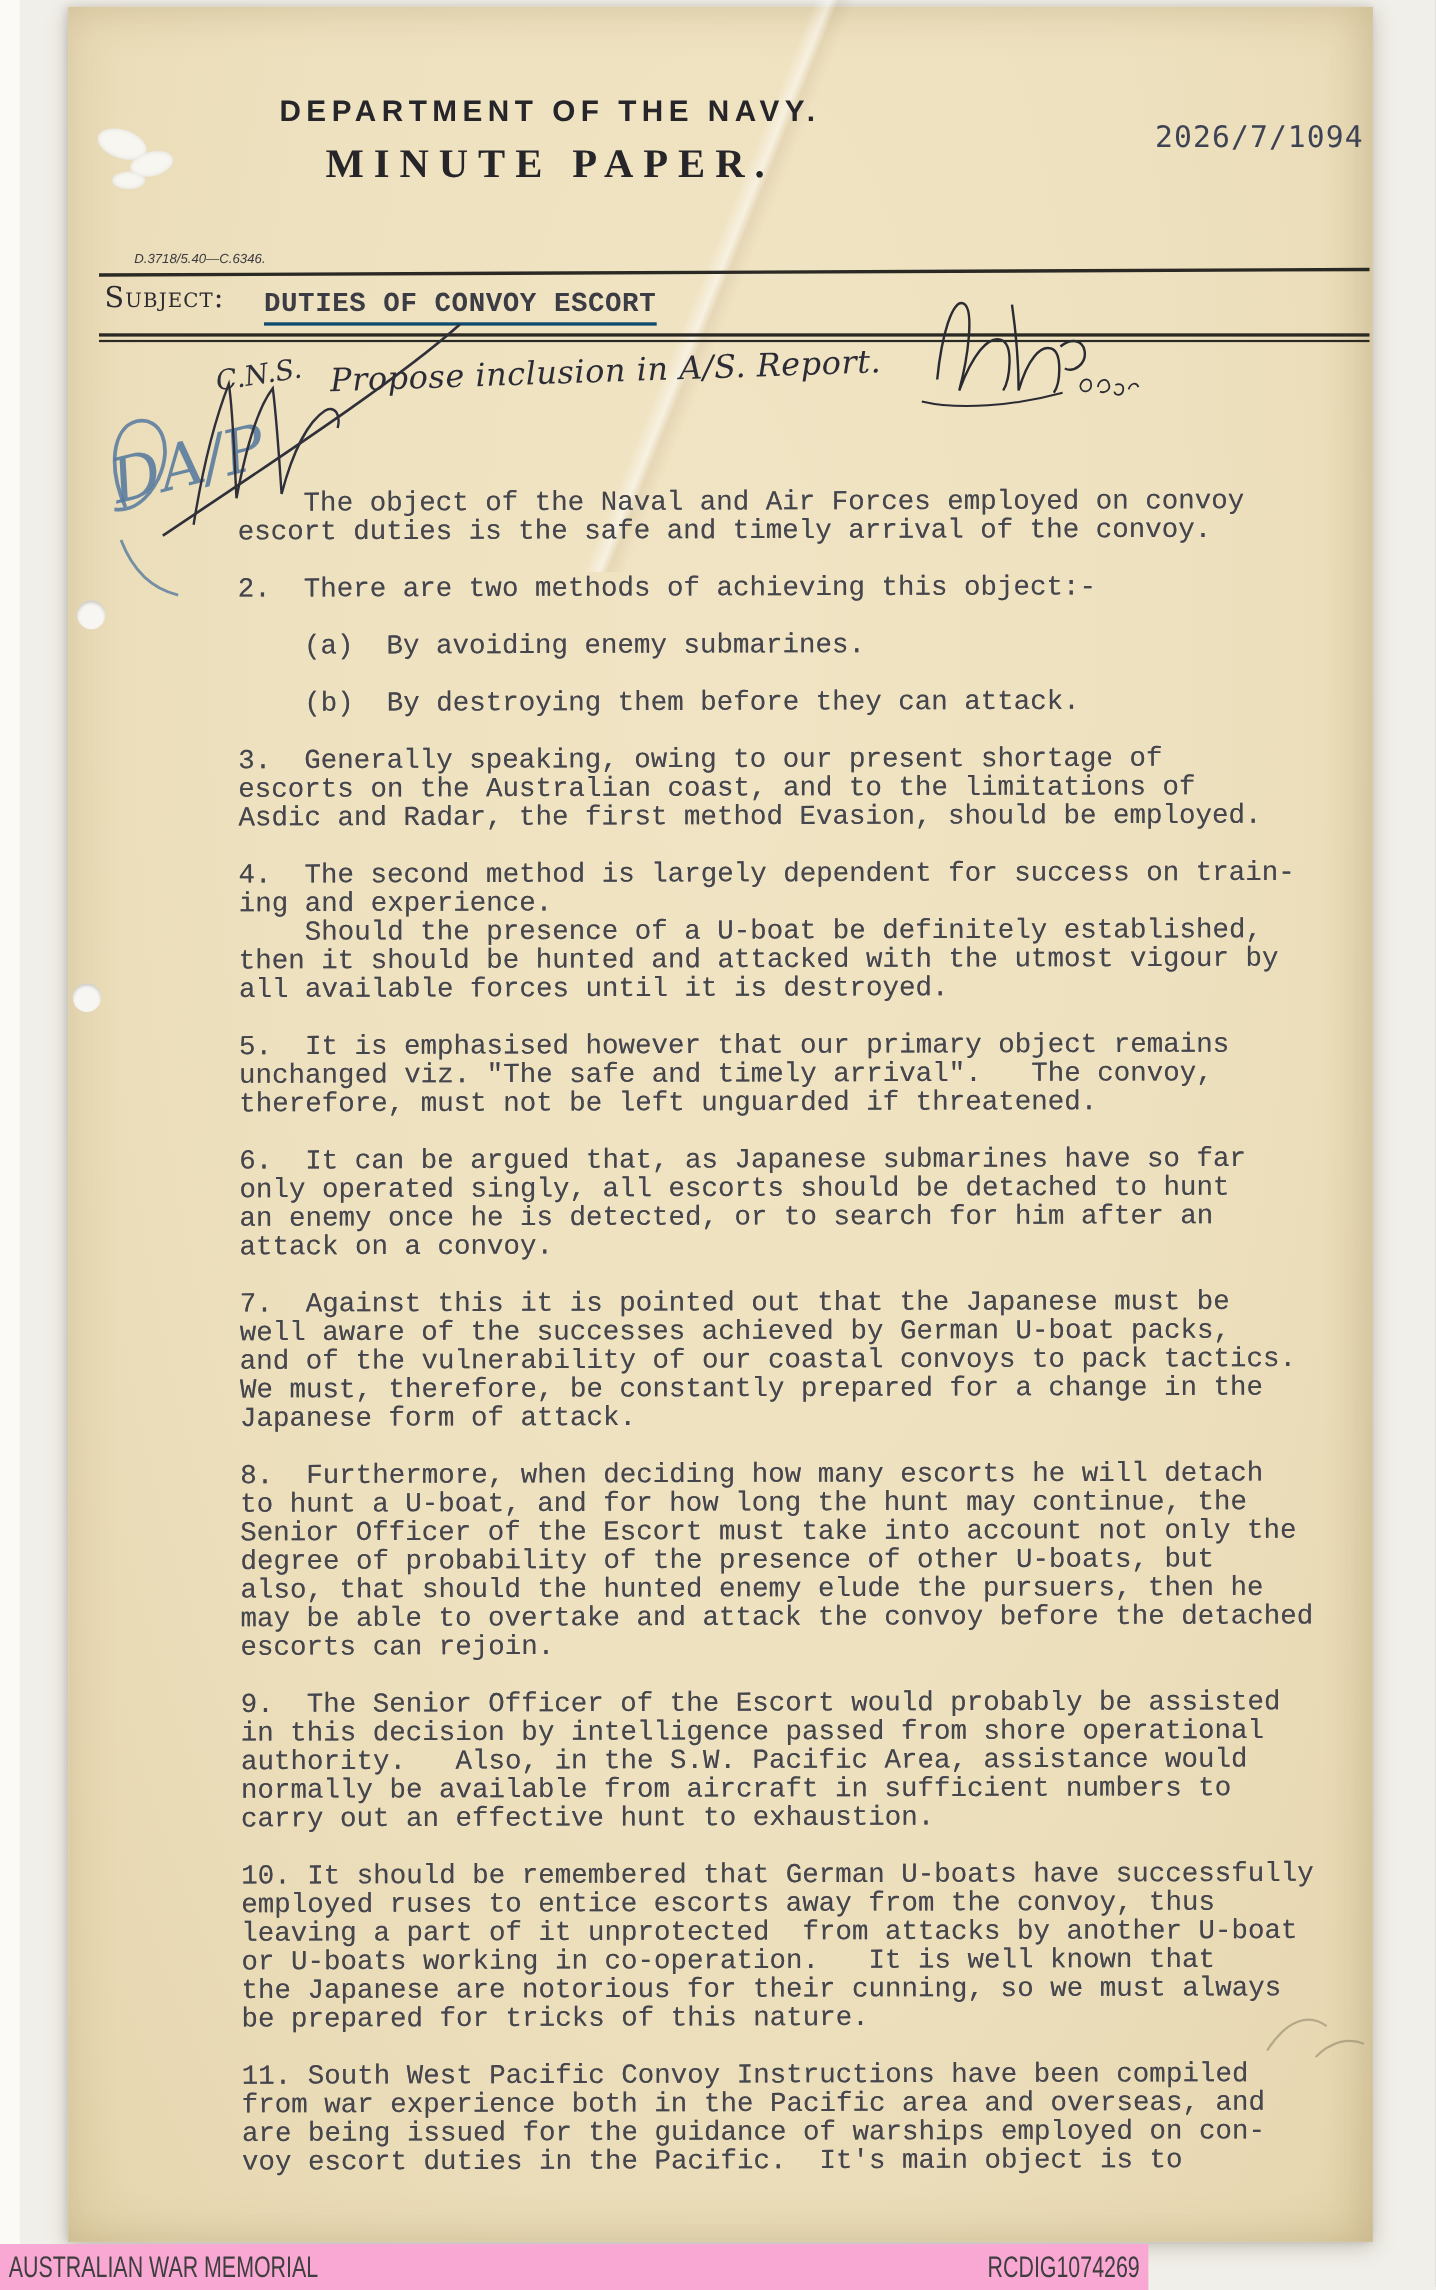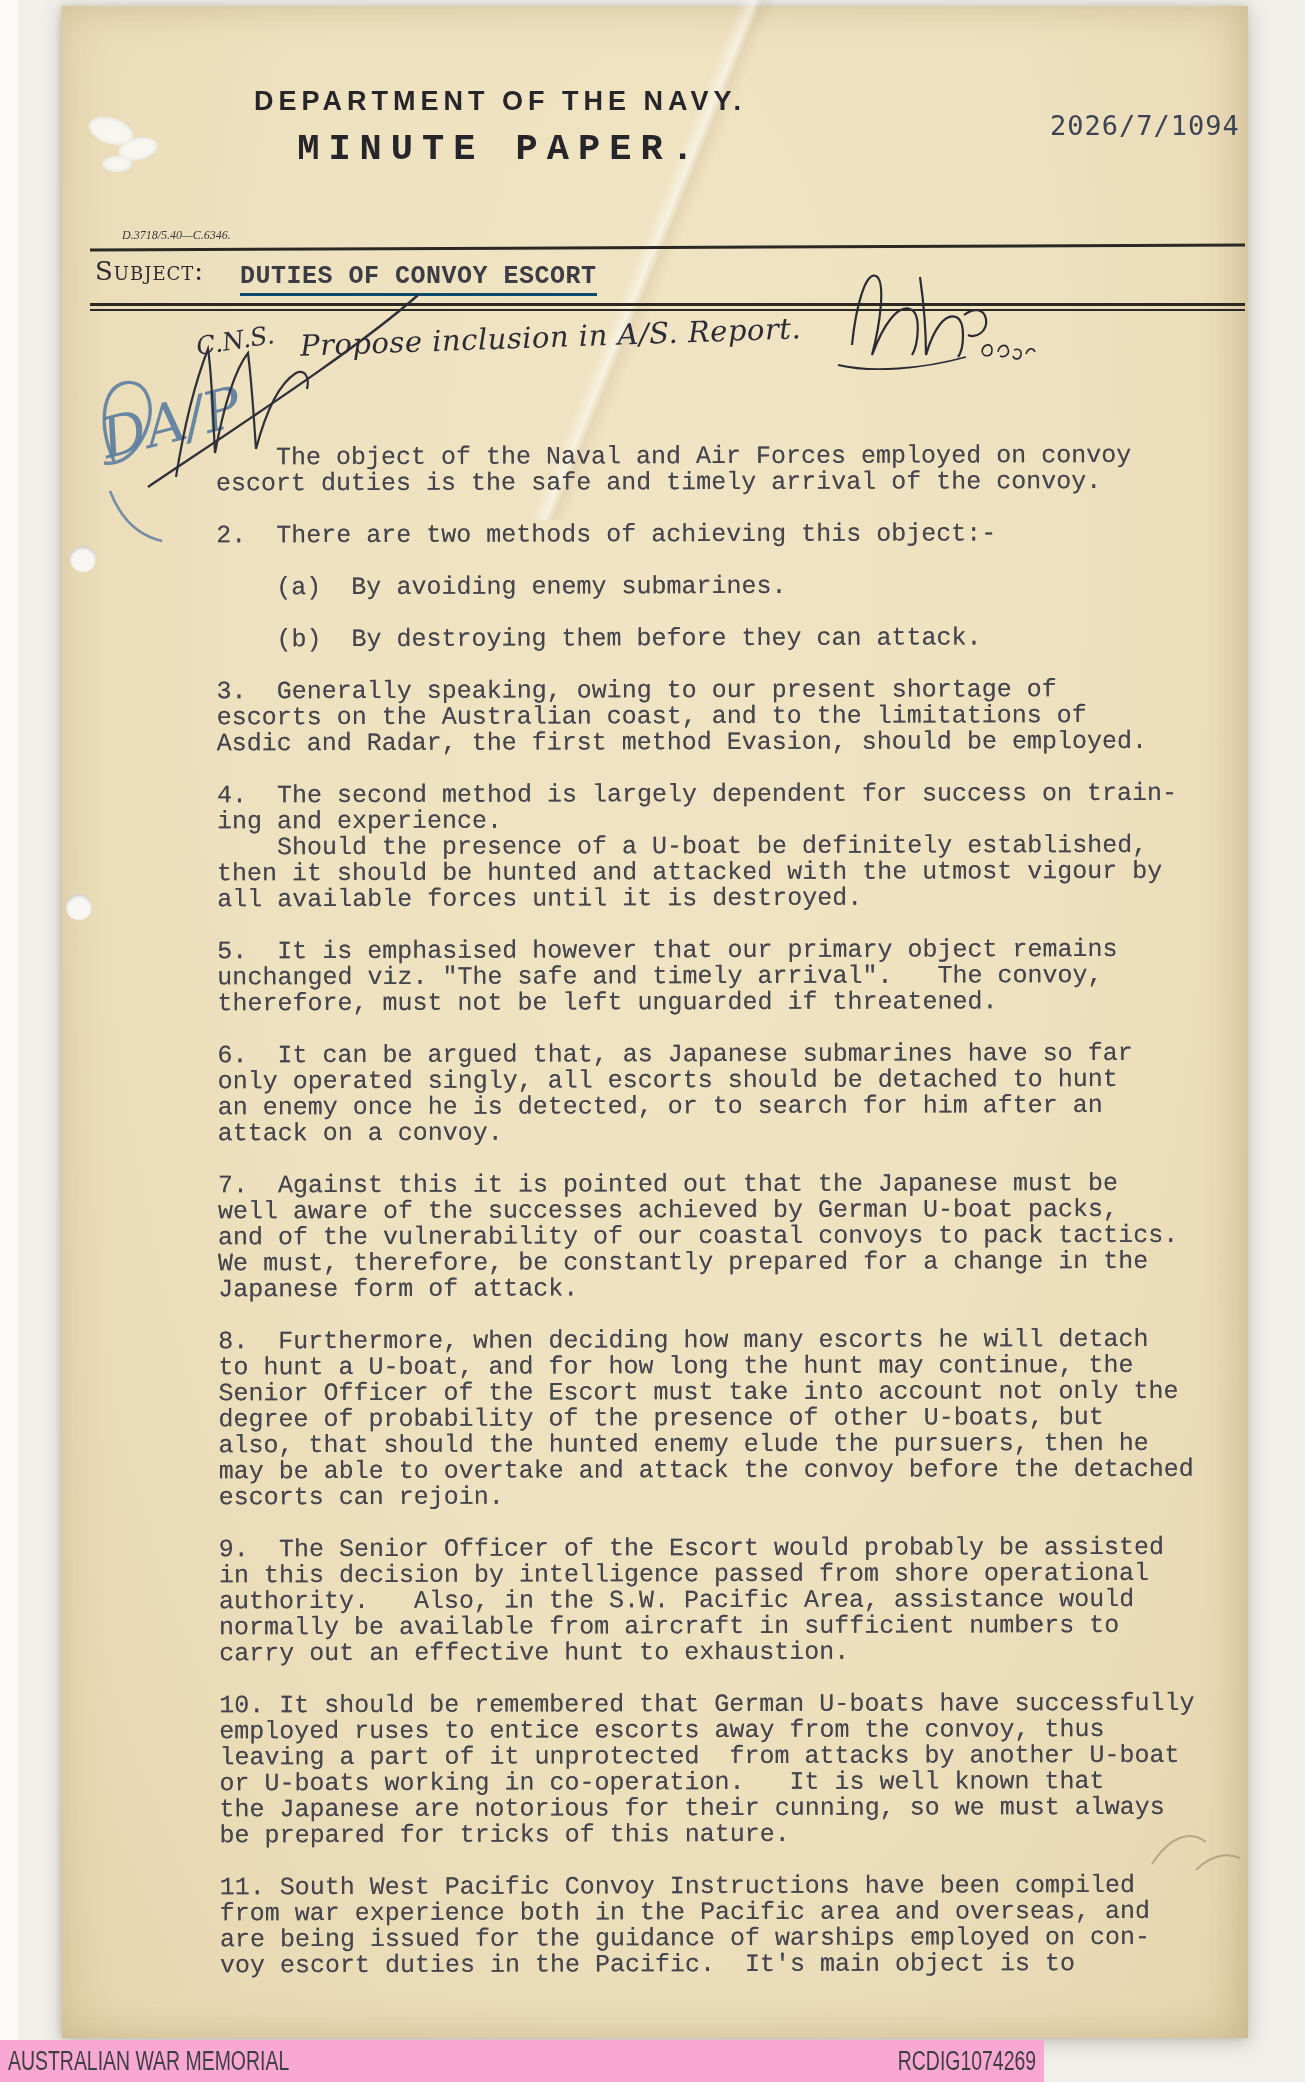--- a/index.html
+++ b/index.html
@@ -15,30 +15,30 @@
   .crease{position:absolute;left:62px;top:0;width:1186px;height:520px;pointer-events:none;
          background:linear-gradient(112deg, transparent 48.6%, rgba(255,255,255,.5) 49.6%, rgba(140,115,70,.10) 50.2%, transparent 51.3%);}
   .blob{position:absolute;background:#f7f6f1;border-radius:50%;box-shadow:inset 0 0 5px rgba(0,0,0,.10);}
   .hole{position:absolute;width:26px;height:26px;border-radius:50%;background:#f7f6f2;
         box-shadow:inset 0 2px 3px rgba(0,0,0,.18);}
   
   .hdr-dept{position:absolute;left:150px;top:86px;width:700px;text-align:center;
         font-family:"Liberation Sans",sans-serif;font-weight:bold;font-size:27px;
         letter-spacing:5px;color:#26252a;}
   .hdr-title{position:absolute;left:150px;top:128px;width:700px;text-align:center;
-        font-family:Liberation Mono, monospace;font-size:37px;font-weight:600;
+        font-family:Liberation Serif, serif;font-size:37px;font-weight:600;
         letter-spacing:9px;color:#26252a;}
   .hdr-sub{position:absolute;left:150px;top:178px;width:700px;text-align:center;
         font-family:"Liberation Sans",sans-serif;font-weight:bold;font-size:14px;
         letter-spacing:.5px;color:#2b2a2e;}
   .ref-num{position:absolute;left:1050px;top:110px;
         font-family:"DejaVu Sans Mono","Liberation Mono",monospace;font-size:27px;
         letter-spacing:1px;color:#3d4254;}
   .form-code{position:absolute;left:122px;top:228px;
-        font-family:Liberation Serif, serif;font-style:italic;font-size:12px;color:#3a3a3e;}
+        font-family:Liberation Sans, sans-serif;font-style:italic;font-size:12px;color:#3a3a3e;}
   .rule{position:absolute;left:90px;width:1155px;background:#2b2924;}
   .rule.r1{top:246px;height:3px;transform:rotate(-.25deg);}
   .rule.r2a{top:303px;height:3px;}
   .rule.r2b{top:309px;height:2px;}
   .subj-label{position:absolute;left:95px;top:256px;
         font-family:"DejaVu Serif","Liberation Serif",serif;font-variant:small-caps;
         font-size:26px;color:#2c2b30;letter-spacing:1px;}
   .subj-value{position:absolute;left:240px;top:262px;
         font-family:"Liberation Mono",monospace;font-size:25px;font-weight:bold;
         letter-spacing:.5px;color:#3c3c44;border-bottom:3px solid #0c4a6e;padding-bottom:2px;}

